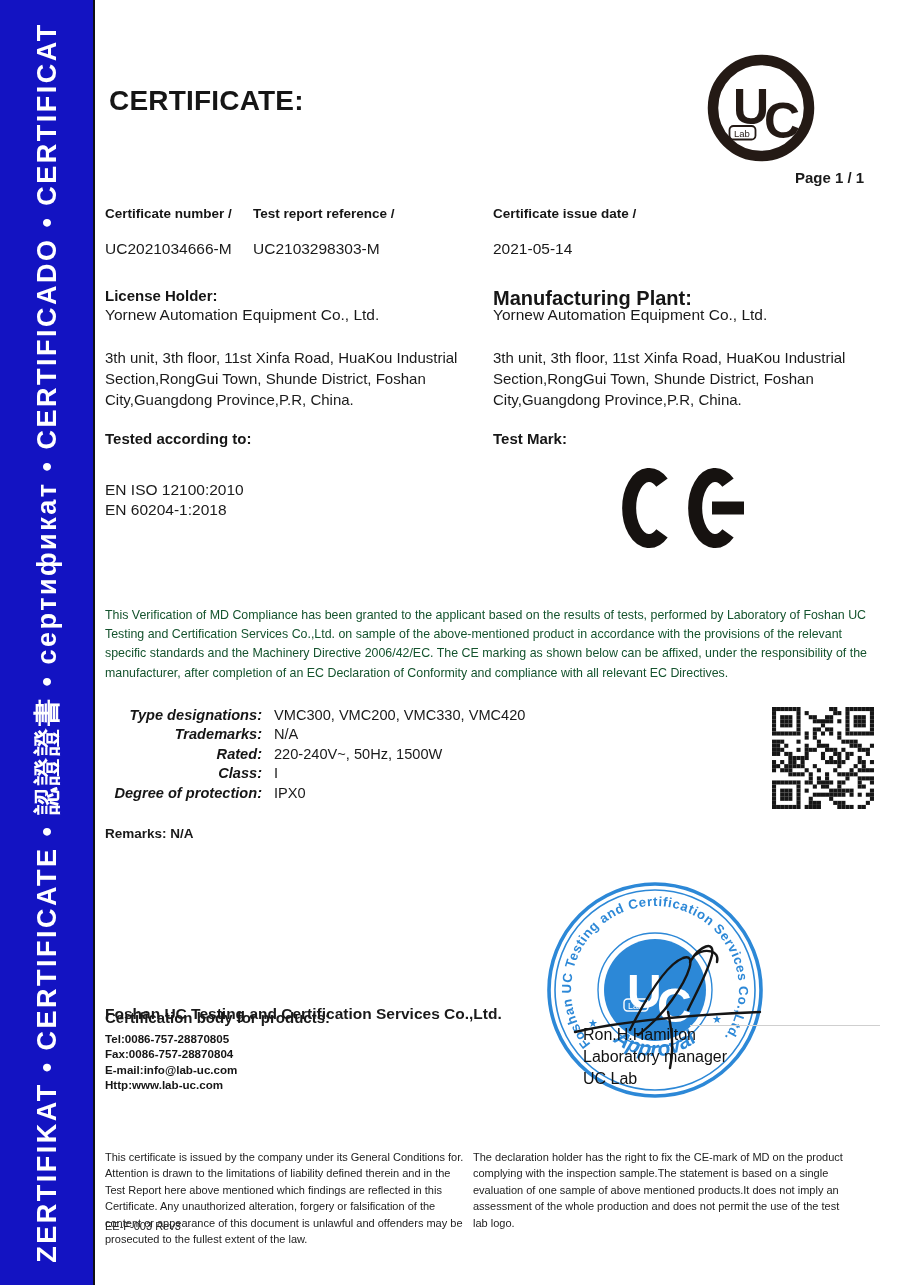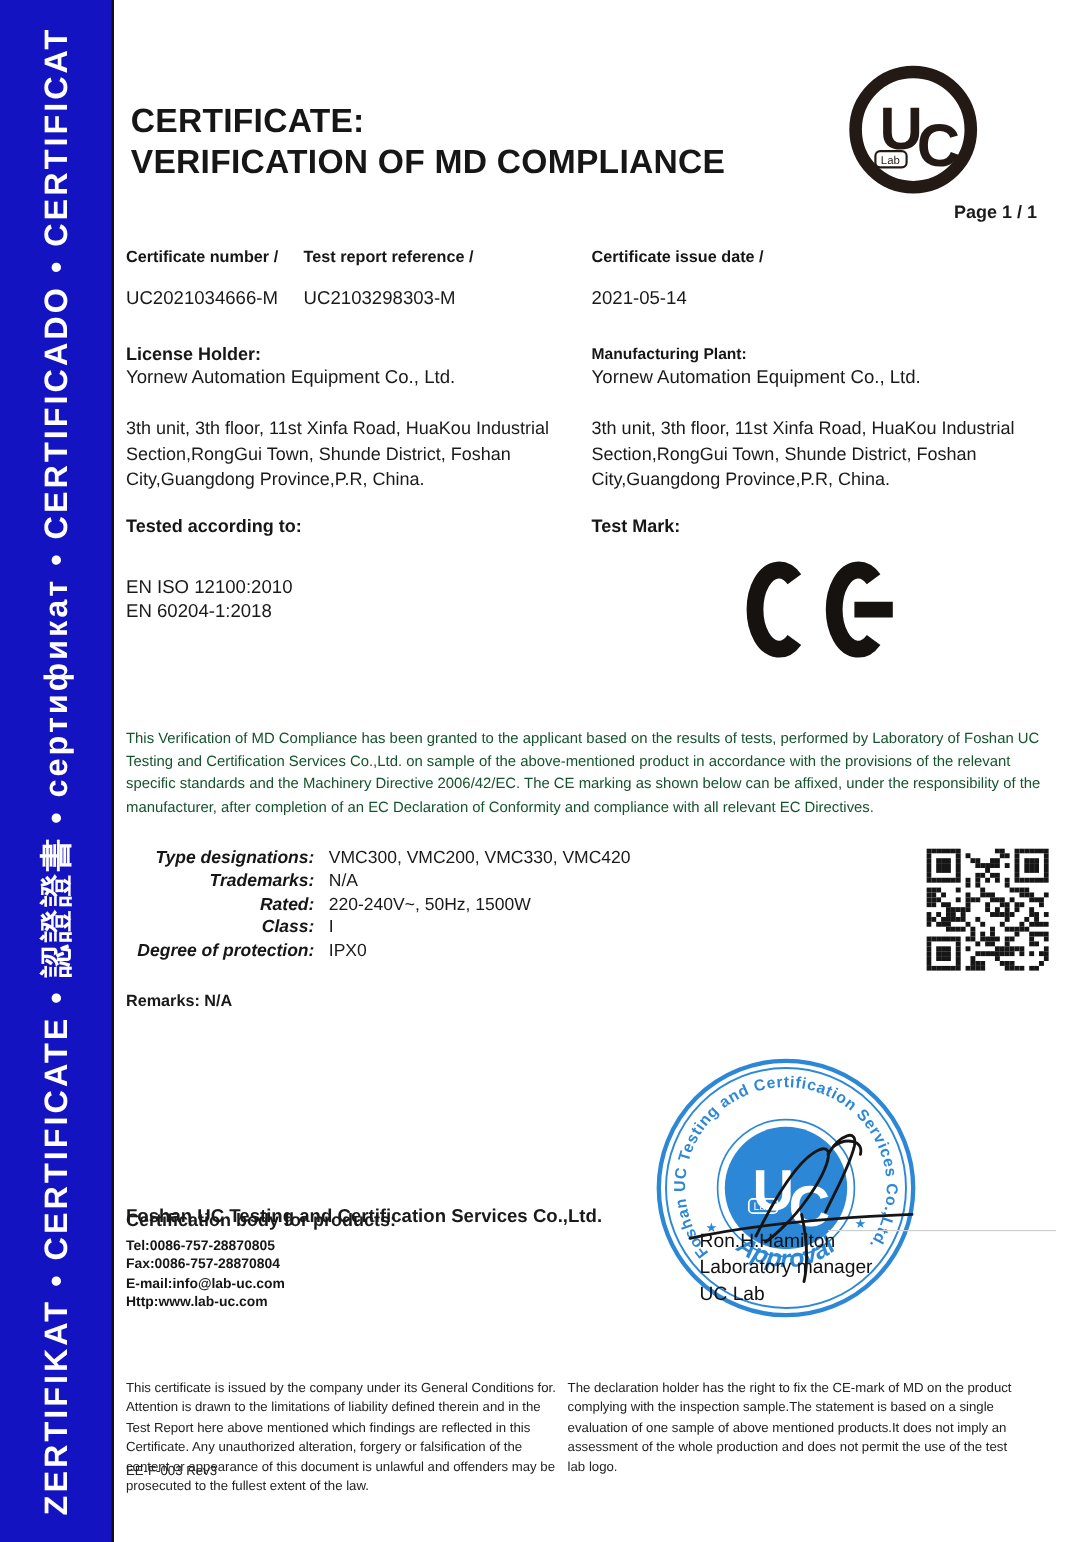--- a/index.html
+++ b/index.html
@@ -28,21 +28,20 @@
 <body>
 
 <div class="page">
 
   <aside class="sidebar">
     <div class="sidebar-text">ZERTIFIKAT • CERTIFICATE • 認證證書 • сертификат • CERTIFICADO • CERTIFICAT</div>
   </aside>
 
   <div class="abs title" style="left:109px;top:84px;">
     <div>CERTIFICATE:</div>
-    <div>VERIFICATION OF MD COMPLIANCE</div>
   </div>
 
   <svg class="abs" style="left:703px;top:50px;" width="116" height="116" viewBox="0 0 116 116">
     <circle cx="58" cy="58" r="48" fill="none" stroke="#241a15" stroke-width="10.5"></circle>
     <text x="30" y="74" font-size="50" font-weight="bold" fill="#241a15">U</text>
     <text x="61" y="88" font-size="50" font-weight="bold" fill="#241a15">C</text>
     <rect x="26.5" y="76" width="26" height="13.5" rx="4" fill="#ffffff" stroke="#241a15" stroke-width="1.8"></rect>
     <text x="31" y="86.5" font-size="9.5" fill="#241a15">Lab</text>
   </svg>
 
@@ -50,21 +49,21 @@
 
   <div class="abs lbl" style="left:105px;top:206px;">Certificate number /</div>
   <div class="abs lbl" style="left:253px;top:206px;">Test report reference /</div>
   <div class="abs lbl" style="left:493px;top:206px;">Certificate issue date /</div>
   <div class="abs val" style="left:105px;top:240px;">UC2021034666-M</div>
   <div class="abs val" style="left:253px;top:240px;">UC2103298303-M</div>
   <div class="abs val" style="left:493px;top:240px;">2021-05-14</div>
 
   <div class="abs lbl" style="left:105px;top:287px;font-size:15px;">License Holder:</div>
   <div class="abs val" style="left:105px;top:306px;">Yornew Automation Equipment Co., Ltd.</div>
-  <div class="abs lbl" style="left:493px;top:287px;font-size:13px;">Manufacturing Plant:</div>
+  <div class="abs lbl" style="left:493px;top:287px;font-size:20px;">Manufacturing Plant:</div>
   <div class="abs val" style="left:493px;top:306px;">Yornew Automation Equipment Co., Ltd.</div>
 
   <div class="abs addr" style="left:105px;top:347px;width:378px;">3th unit, 3th floor, 11st Xinfa Road, HuaKou Industrial Section,RongGui Town, Shunde District, Foshan City,Guangdong Province,P.R, China.</div>
   <div class="abs addr" style="left:493px;top:347px;width:388px;">3th unit, 3th floor, 11st Xinfa Road, HuaKou Industrial Section,RongGui Town, Shunde District, Foshan City,Guangdong Province,P.R, China.</div>
 
   <div class="abs lbl" style="left:105px;top:430px;font-size:15px;">Tested according to:</div>
   <div class="abs lbl" style="left:493px;top:430px;font-size:15px;">Test Mark:</div>
   <div class="abs val" style="left:105px;top:481px;">EN ISO 12100:2010</div>
   <div class="abs val" style="left:105px;top:501px;">EN 60204-1:2018</div>
 

